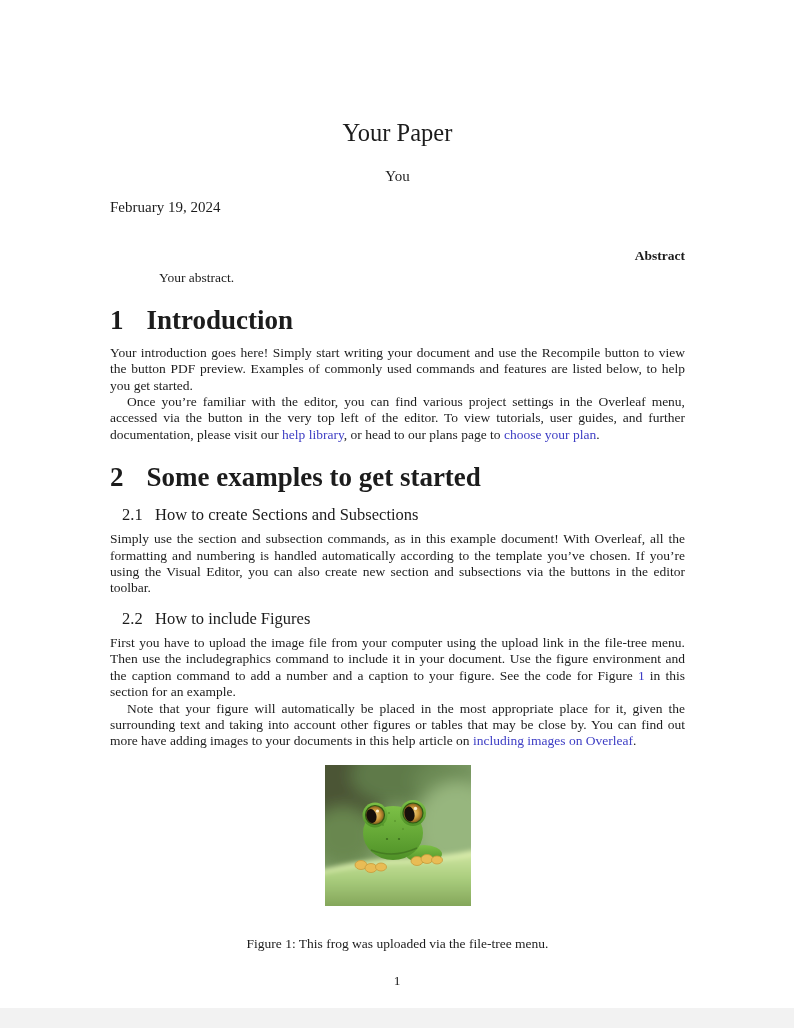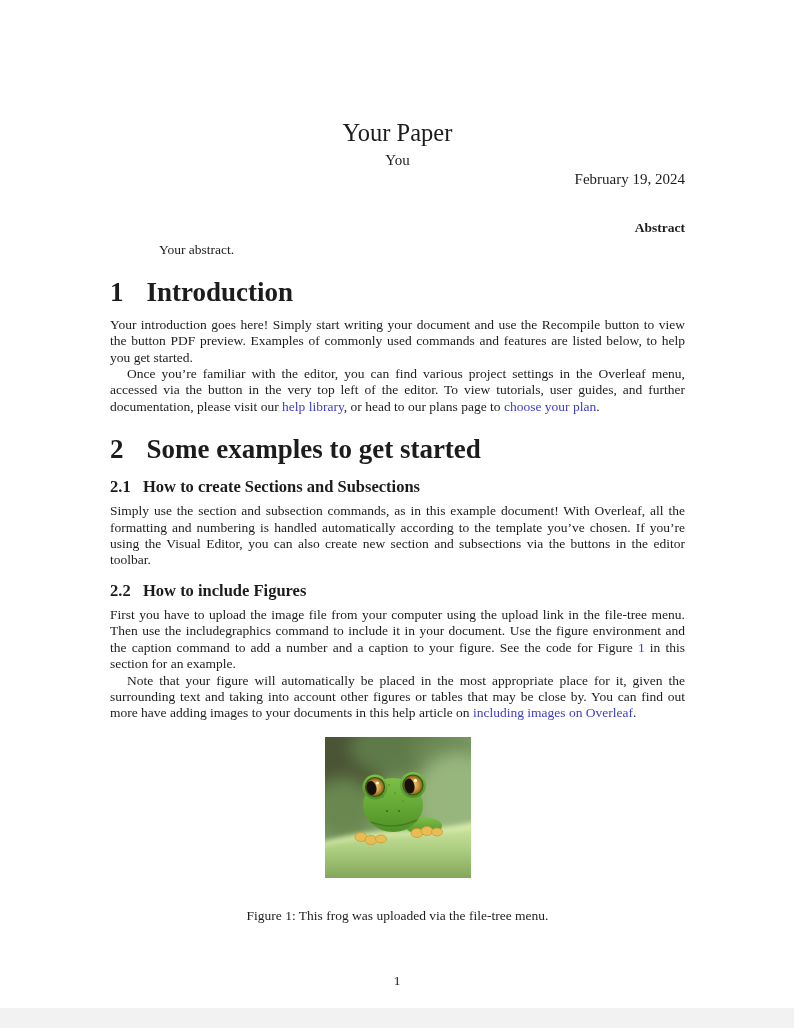--- a/index.html
+++ b/index.html
@@ -17,36 +17,36 @@
     position:absolute;
     left:110px;top:0;
     width:575px;
     padding-top:119px;
   }
   .doc-title{
     font-size:24.5px;font-weight:400;text-align:center;
     margin:0;line-height:1.15;
   }
   .doc-author{
-    font-size:15px;text-align:center;margin-top:5px;line-height:1.1;
+    font-size:15px;text-align:center;margin-top:21px;line-height:1.1;
   }
   .doc-date{
-    font-size:15px;text-align:right;margin-top:2px;line-height:1.1;
+    font-size:15px;text-align:left;margin-top:14px;line-height:1.1;
   }
   .abstract-heading{
     font-size:13.5px;font-weight:700;text-align:right;margin-top:33px;line-height:1.15;
   }
   .abstract-body{
     font-size:13.5px;margin:6px 32px 0 32px;text-indent:17px;line-height:1.22;
   }
   h2.section{
     font-size:27px;font-weight:700;margin:20px 0 9px 0;line-height:1.1;
   }
   h3.subsection{
-    font-size:16.5px;font-weight:700;margin:13px 0 7px 0;line-height:1.1;
+    font-size:16.5px;font-weight:400;margin:13px 0 7px 12px;line-height:1.1;
   }
   .sec-num{margin-right:0.85em;}
   .sub-num{margin-right:0.75em;}
   p.body{
     font-size:13.5px;line-height:16.4px;text-align:justify;margin:0;
     hyphens:none;
   }
   p.body.indent{text-indent:17px;}
   .link{color:var(--link,#3d3dc4);text-decoration:none;cursor:pointer;}
   .figure-block{margin-top:15px;text-align:center;}

